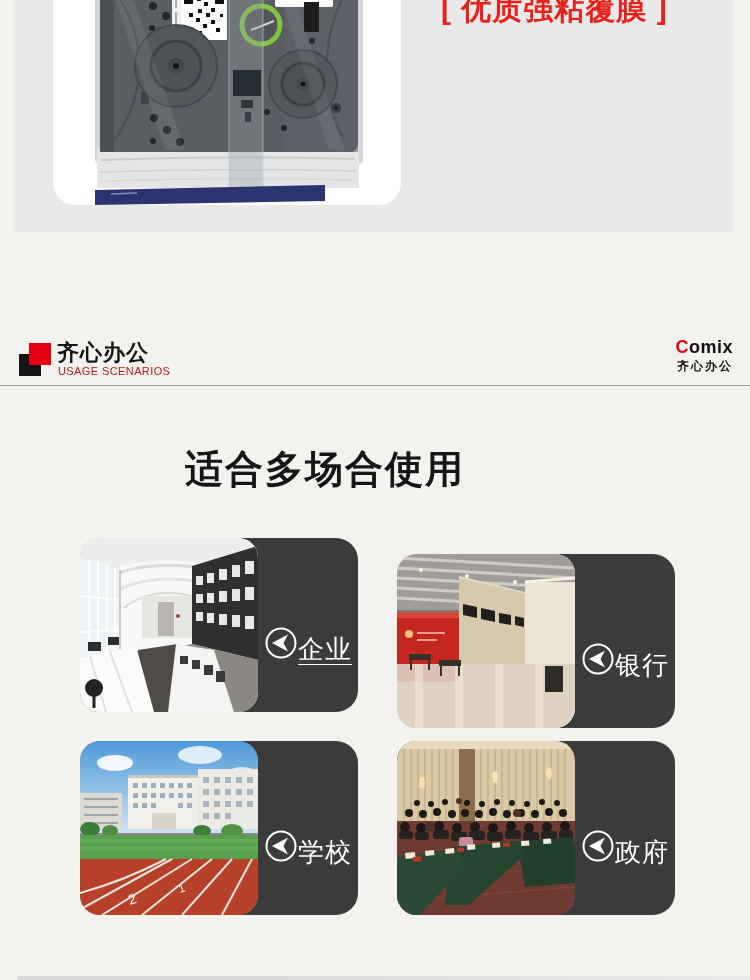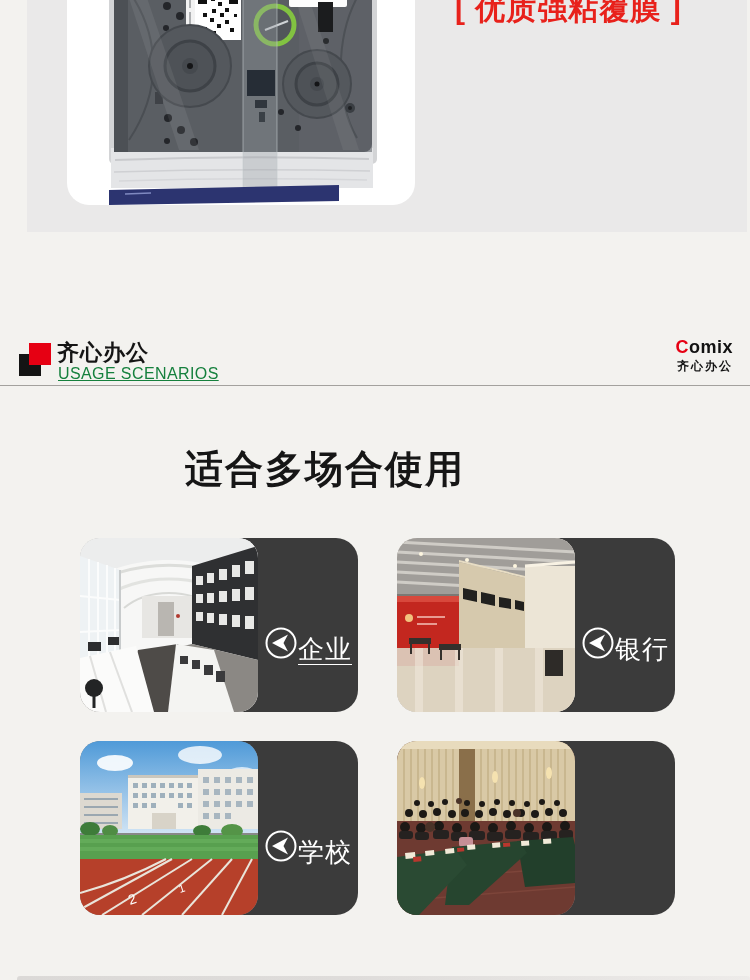--- a/index.html
+++ b/index.html
@@ -5,38 +5,38 @@
   html,body{margin:0;padding:0;}
   body{
     width:750px;height:980px;position:relative;overflow:hidden;
     background:#f3f2ef;
     font-family:"Liberation Sans","DejaVu Sans",sans-serif;
     -webkit-font-smoothing:antialiased;
   }
   .abs{position:absolute;}
 
   
-  .hero{left:27px;top:0;width:720px;height:232px;background:#eae9e9;}
+  .hero{left:13px;top:0;width:720px;height:232px;background:#eae9e9;}
   .product-card{left:40px;top:-45px;width:348px;height:250px;background:#ffffff;border-radius:22px;overflow:hidden;}
   .product-card svg{position:absolute;left:0;top:45px;width:348px;height:205px;display:block;}
   .feature-title{
     left:428px;top:-11px;
     font-size:30px;font-weight:bold;color:#e8211b;letter-spacing:1px;white-space:nowrap;
   }
   .feature-desc{
     left:430px;top:28px;width:282px;
     font-size:26px;line-height:34px;color:#5b5b5b;letter-spacing:0.5px;
     text-align:justify;
   }
 
   
   .logo-black{left:19px;top:354px;width:22px;height:22px;background:#141414;}
   .logo-red{left:29px;top:343px;width:22px;height:22px;background:#e60013;z-index:2;}
   .section-title{left:57px;top:338px;font-size:22px;font-weight:bold;color:#151515;letter-spacing:1px;}
-  .section-subtitle{left:58px;top:365px;font-size:16px;color:#15803d;letter-spacing:0.4px;text-decoration:underline;}
+  .section-subtitle{left:58px;top:365px;font-size:11px;color:#b91c1c;letter-spacing:0.4px;}
   .brand{right:17px;top:338px;text-align:right;line-height:1;}
   .brand-en{font-size:18px;font-weight:800;color:#121212;letter-spacing:0.5px;}
   .brand-en .c{color:#e60013;}
   .brand-cn{margin-top:4px;font-size:12px;font-weight:bold;color:#141414;letter-spacing:2px;}
   .divider{left:0;top:385px;width:750px;height:1px;background:#a3a19e;}
 
   
   .usage-heading{
     left:0;top:444px;width:650px;text-align:center;
     font-size:38px;font-weight:600;color:#161616;letter-spacing:2px;
@@ -45,21 +45,21 @@
   .card .photo{position:absolute;left:0;top:0;width:178px;height:174px;border-radius:20px;overflow:hidden;background:#888;}
   .card .photo svg{display:block;width:178px;height:174px;}
   .card .panel{
     position:absolute;left:178px;top:0;width:100px;height:222px;
     display:flex;flex-direction:row;align-items:center;justify-content:center;
   }
   .card .arrow{width:34px;height:34px;margin-bottom:12px;}
   .card .label{font-size:26px;color:#ffffff;letter-spacing:1px;}
   .card .label.u{text-decoration:underline;text-underline-offset:6px;text-decoration-thickness:1px;}
   .card1{left:80px;top:538px;}
-  .card2{left:397px;top:538px;font-family:Liberation Mono, monospace;}
+  .card2{left:397px;top:554px;font-family:Liberation Mono, monospace;}
   .card3{left:80px;top:741px;}
   .card4{left:397px;top:741px;}
 
   .next-strip{left:17px;top:976px;width:733px;height:4px;border-radius:3px 3px 0 0;
     background:linear-gradient(to right,#dbd9d7 0%,#dedcda 45%,#edebe9 100%);}
 </style>
 </head>
 <body>
 
 <div class="abs hero">
@@ -511,15 +511,22 @@
         <rect x="124" y="100" width="8" height="5" transform="rotate(-4 124 100)"></rect>
         <rect x="146" y="98" width="8" height="5" transform="rotate(-4 146 98)"></rect>
       </g>
       <g fill="#b8372e">
         <rect x="16" y="116" width="8" height="5" transform="rotate(-6 16 116)"></rect>
         <rect x="60" y="107" width="7" height="4" transform="rotate(-5 60 107)"></rect>
         <rect x="106" y="102" width="7" height="4" transform="rotate(-4 106 102)"></rect>
       </g>
     </svg>
   </div>
+  <div class="panel">
+    <svg class="arrow" viewBox="0 0 34 34">
+      <circle cx="17" cy="17" r="14.5" stroke="#ffffff" stroke-width="2" fill="none"></circle>
+      <polygon points="8,17 24,8.5 19.5,17 24,25.5" fill="#ffffff"></polygon>
+    </svg>
+    <div class="label">政府</div>
+  </div>
 </div>
 
 <div class="abs next-strip"></div>
 
 </body></html>

